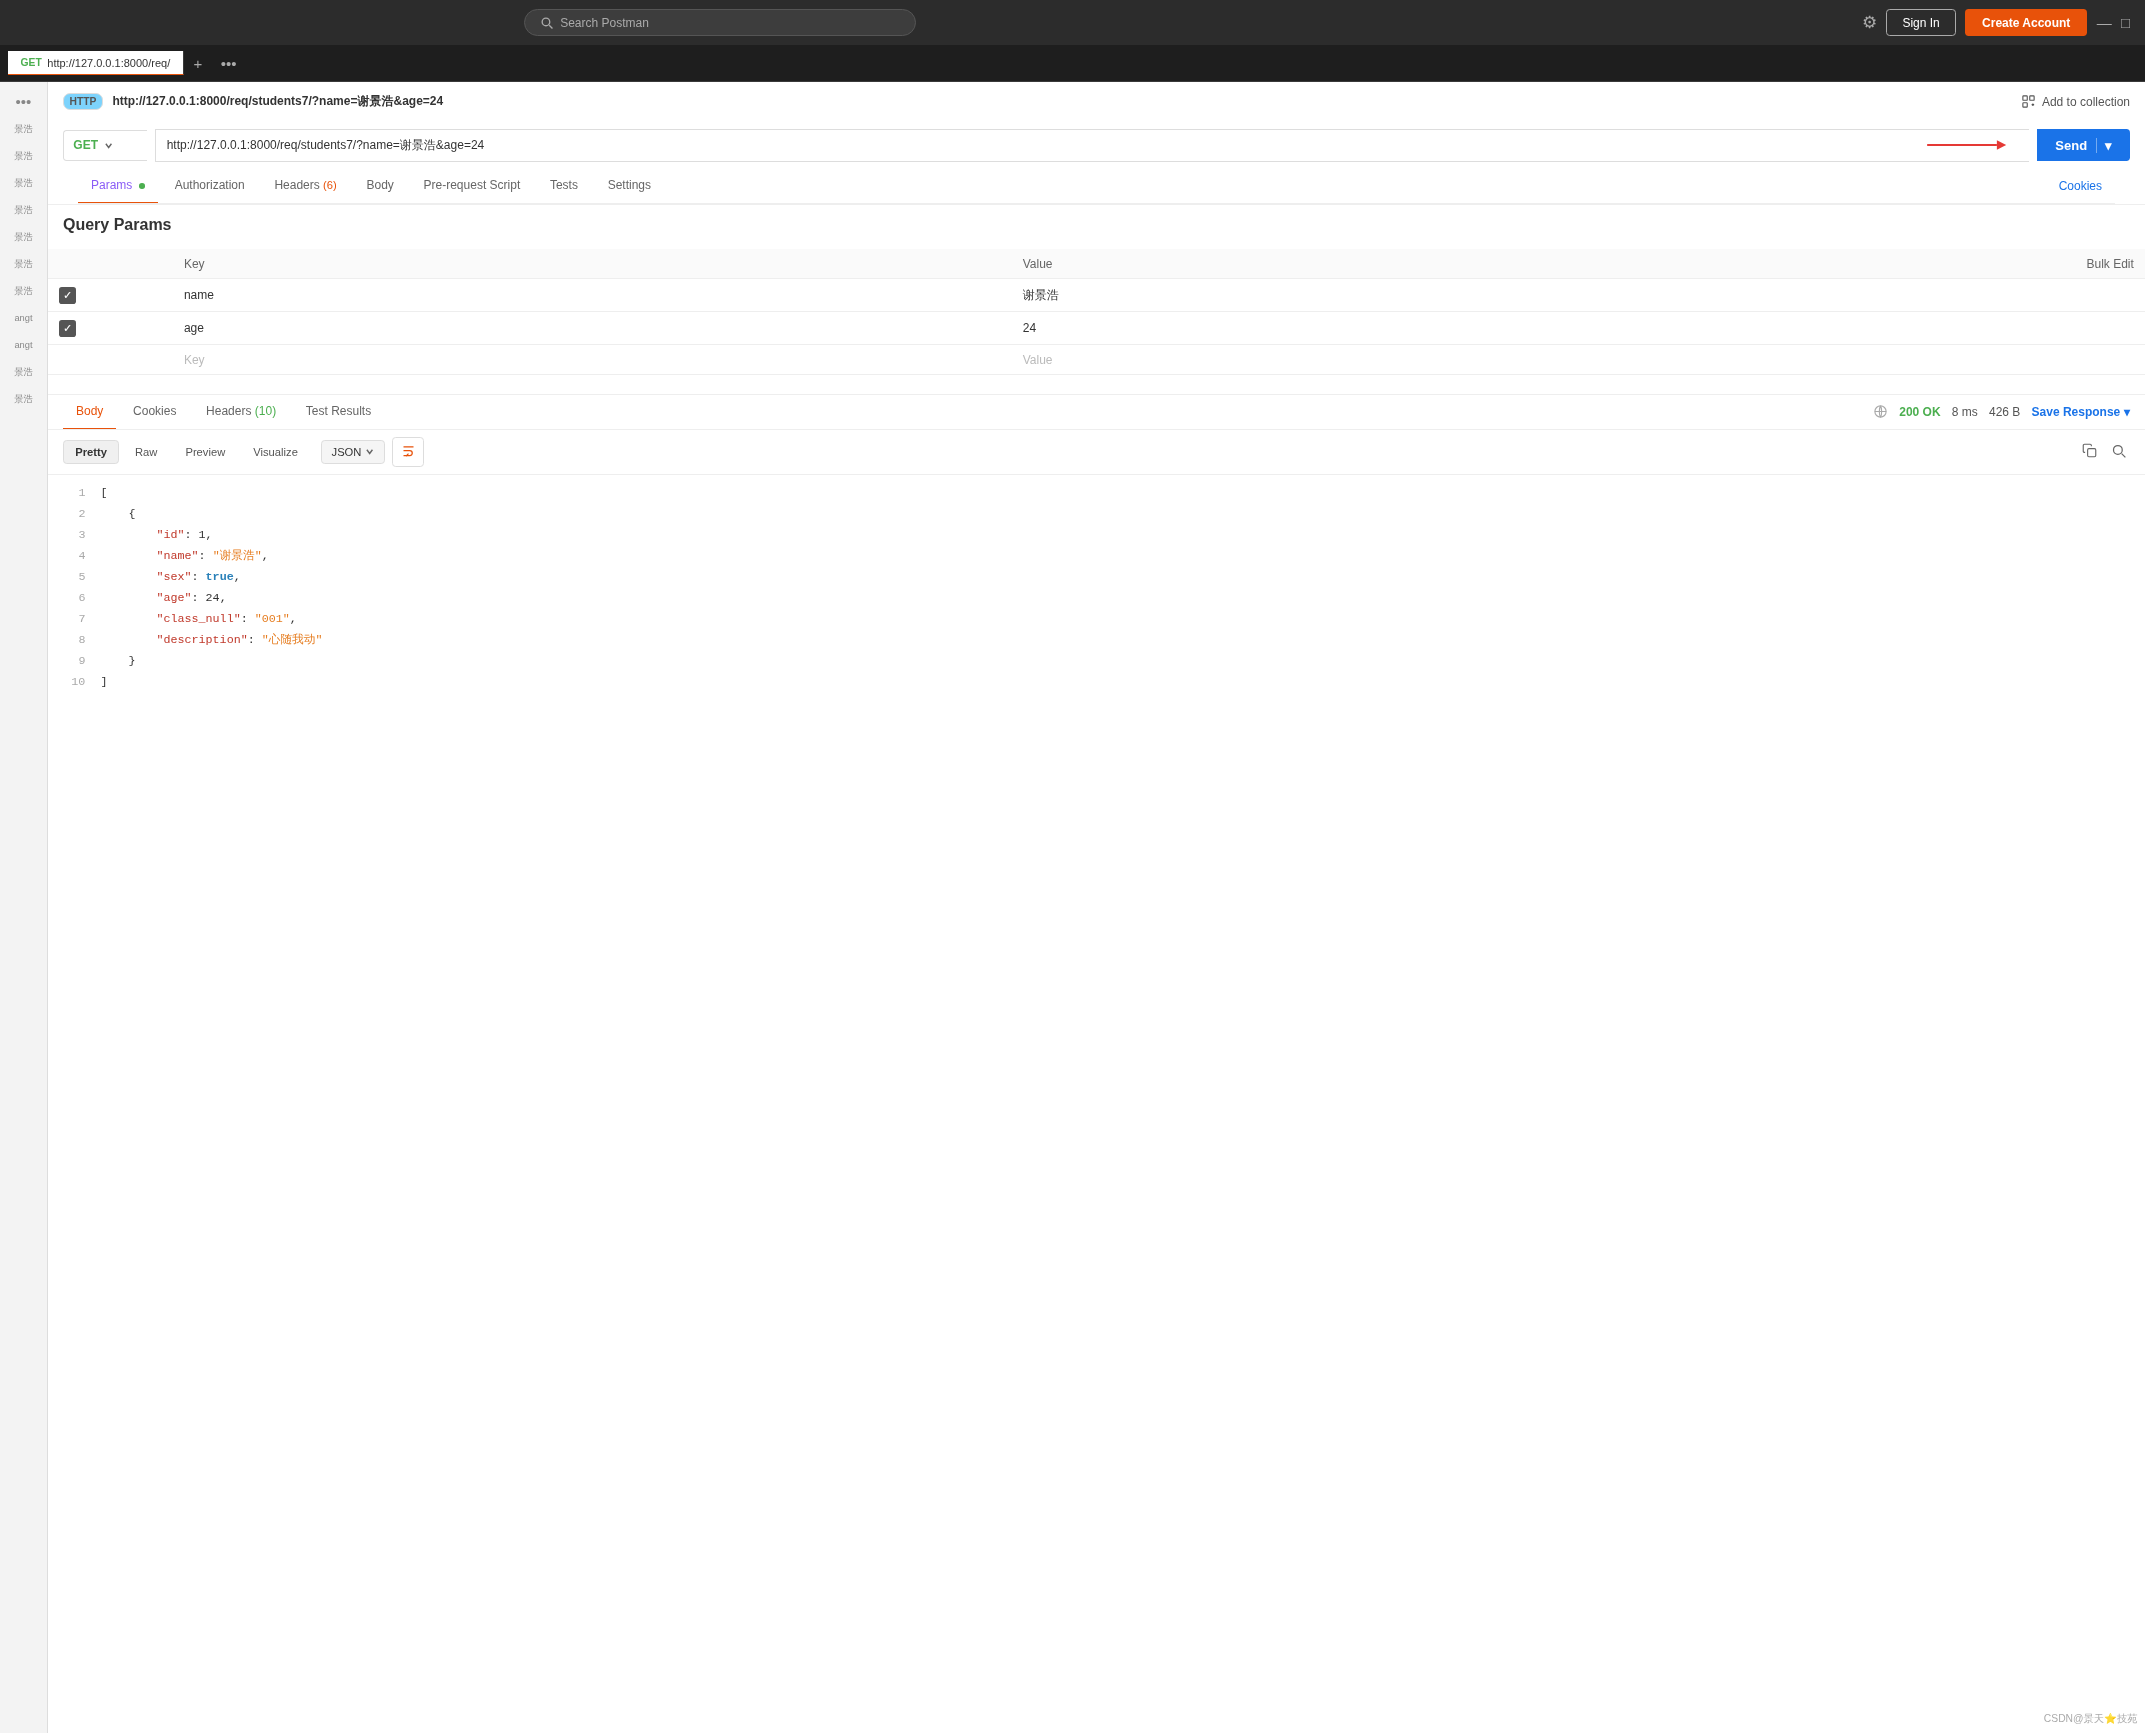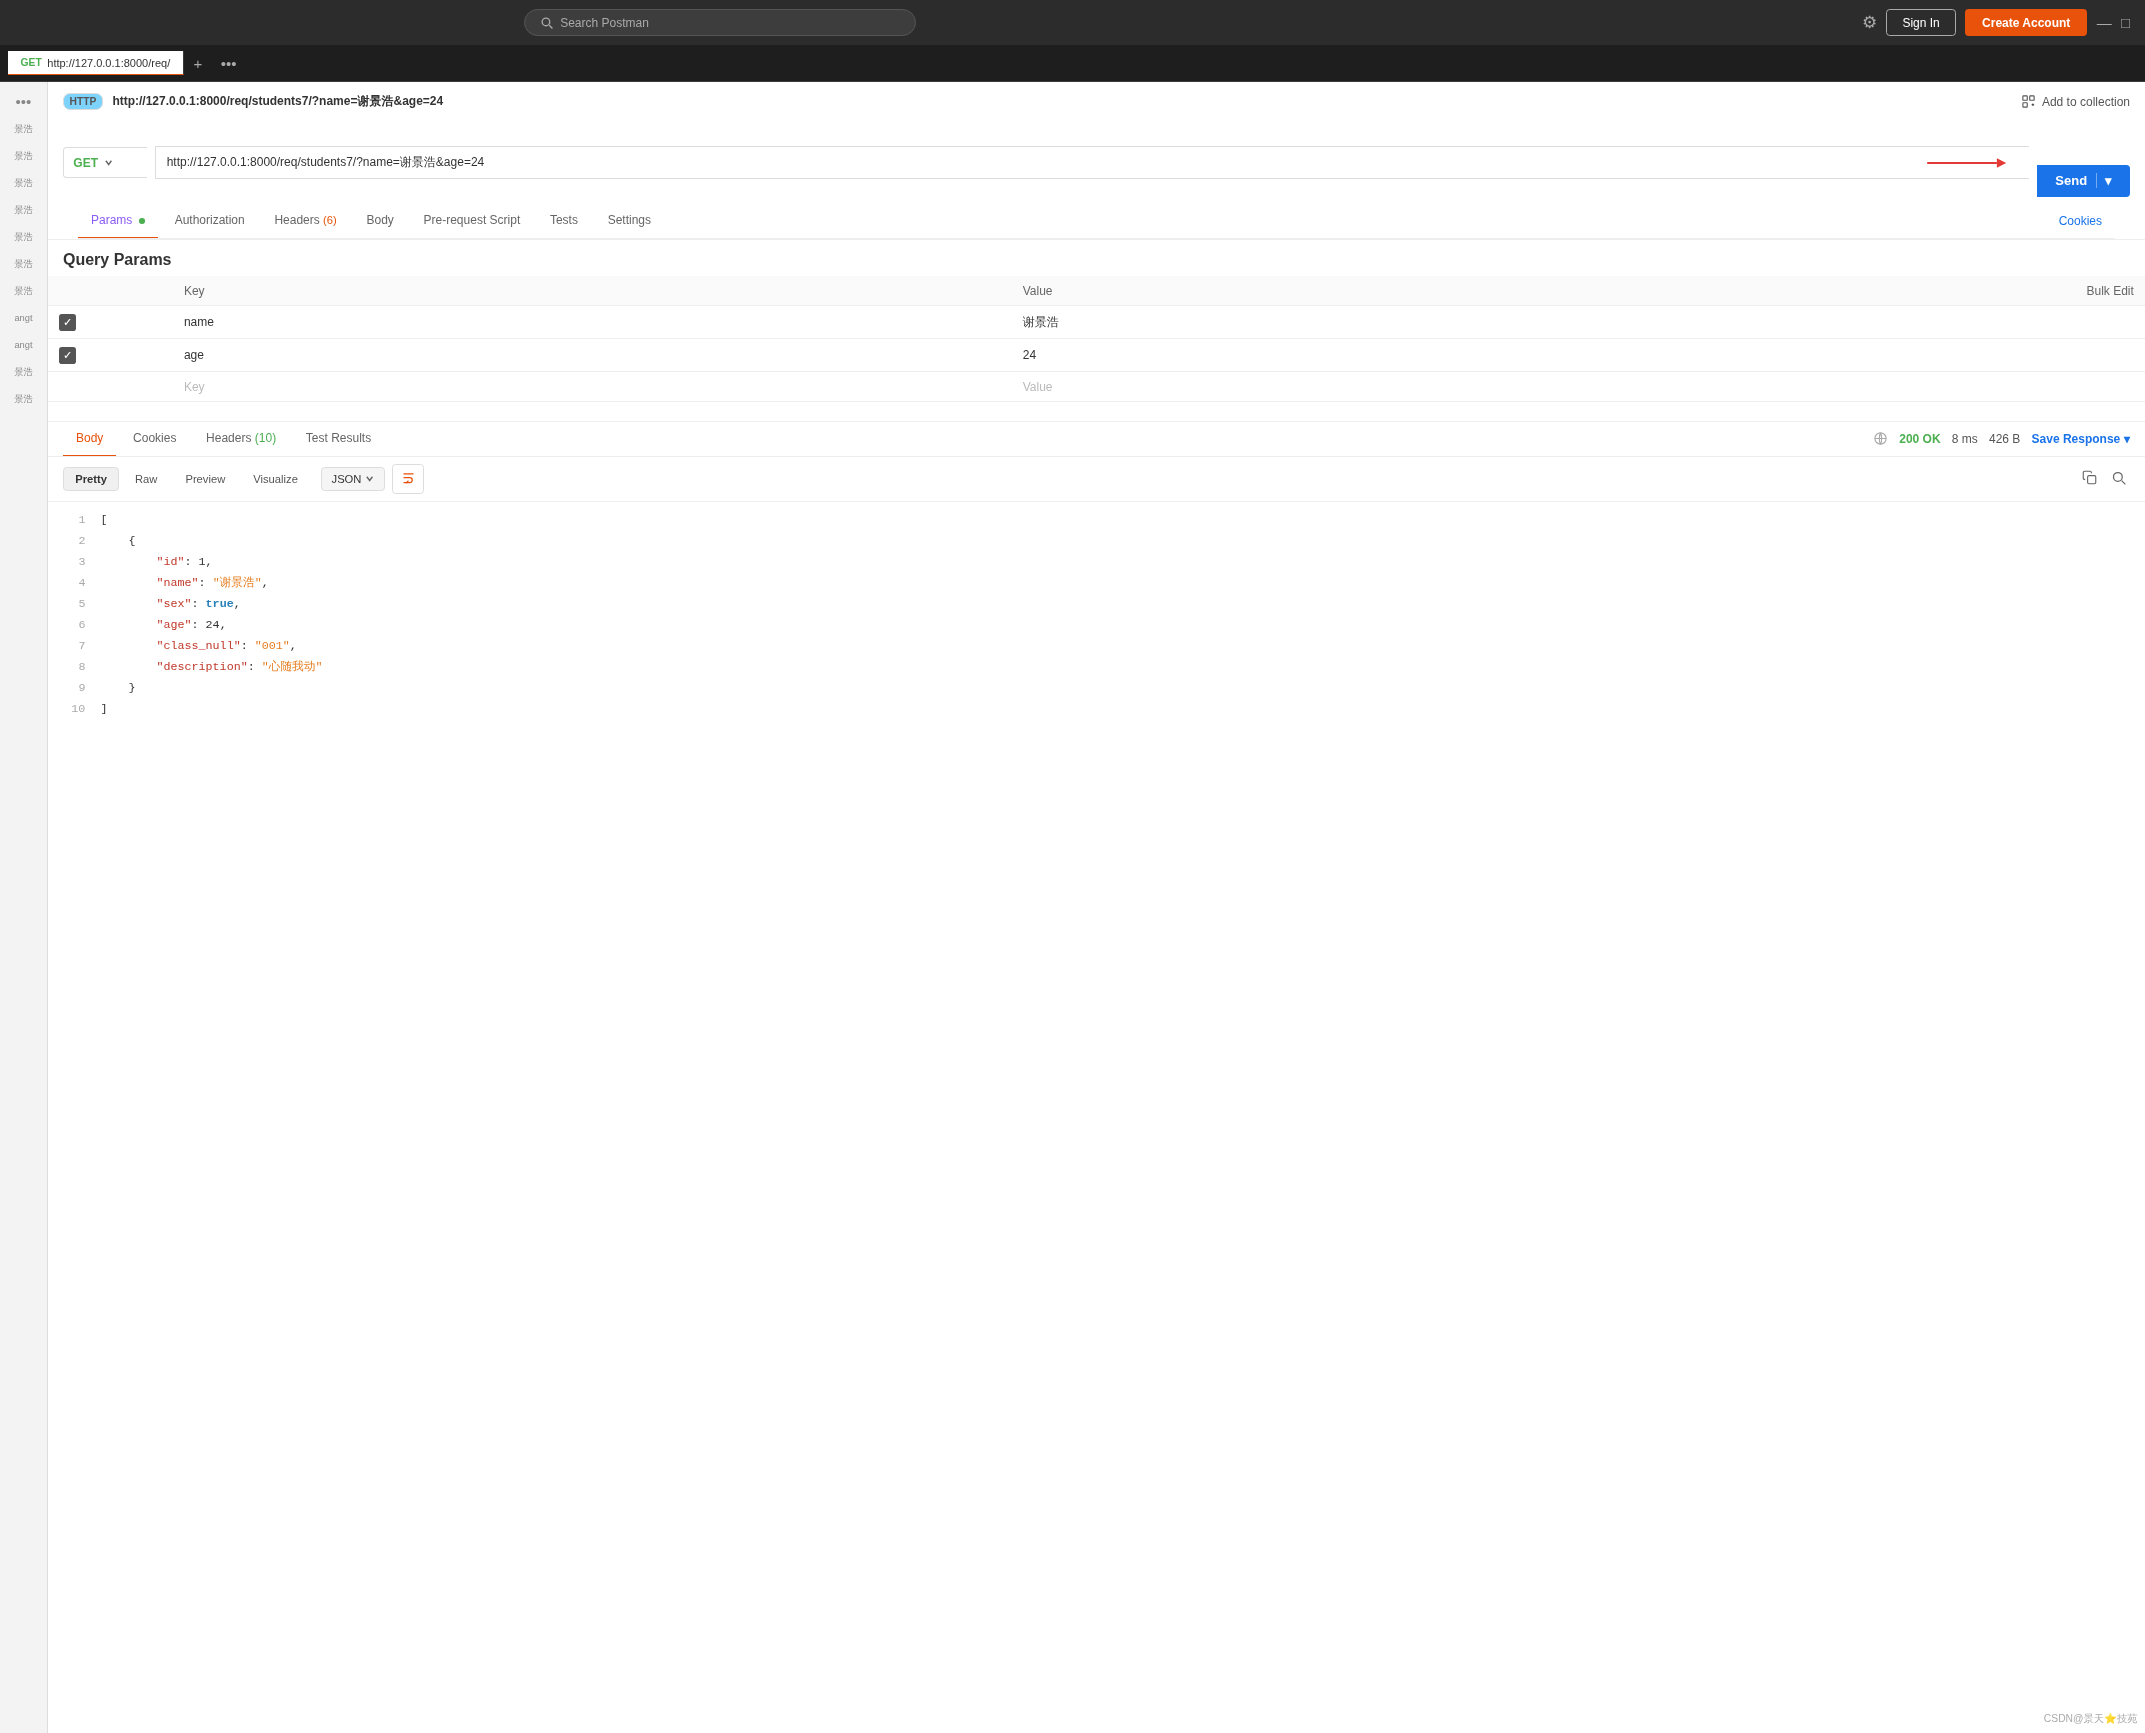--- a/index.html
+++ b/index.html
@@ -178,21 +178,20 @@
       color: #fff;
       border: none;
       border-radius: 0 3.7px 3.7px 0;
       padding: 8.4px 18.6px;
       font-size: 13px;
       font-weight: 600;
       cursor: pointer;
       display: flex;
       align-items: center;
       gap: 5.6px;
-      margin-top: 36px;
     }
 
     
     .req-tabs {
       display: flex;
       align-items: center;
       gap: 3.7px;
       padding: 0 0;
       border-bottom: 0.9px solid #eee;
       margin-top: 0;
@@ -214,20 +213,21 @@
     .section-label {
       padding: 11.2px 15px 7.5px 15px;
       font-size: 16px;
       font-weight: 600;
       color: #333;
     }
     .params-table {
       width: 100%;
       border-collapse: collapse;
       font-size: 12px;
+      margin-top: 8px;
     }
     .params-table th {
       text-align: left;
       padding: 7.5px 11.2px;
       color: #666;
       font-weight: 500;
       border-bottom: 0.9px solid #eee;
       background: #fafafa;
     }
     .params-table td {

